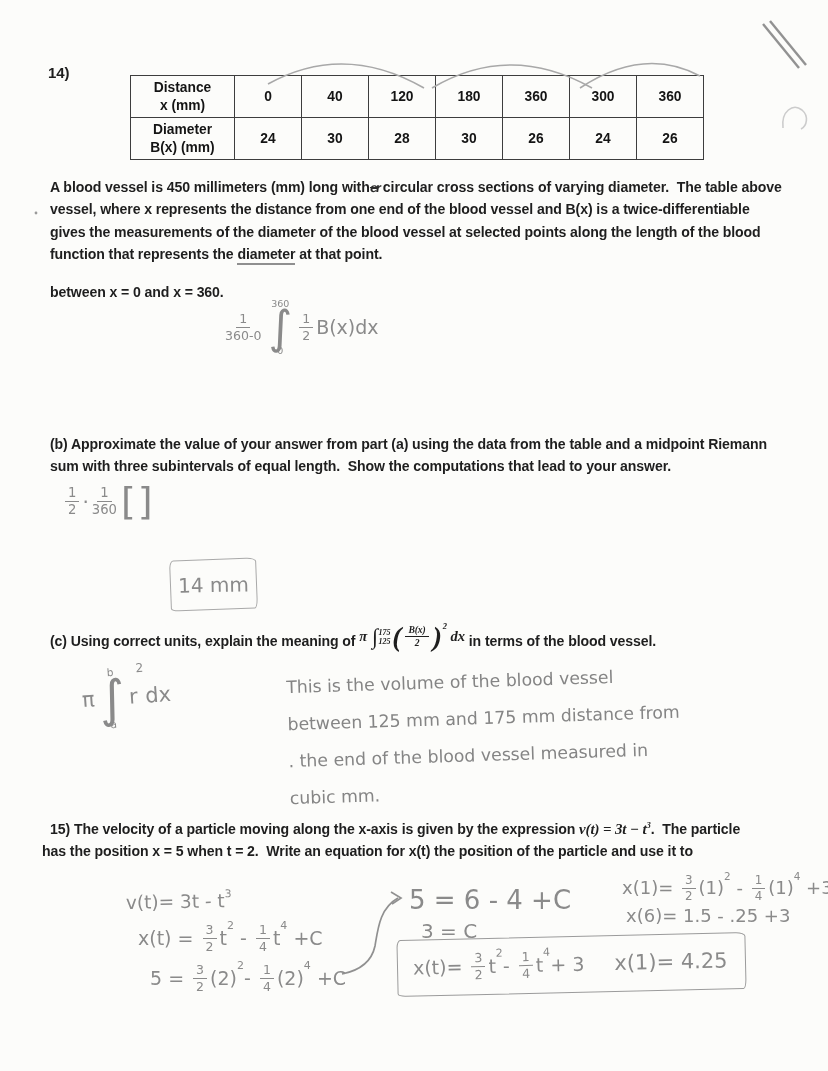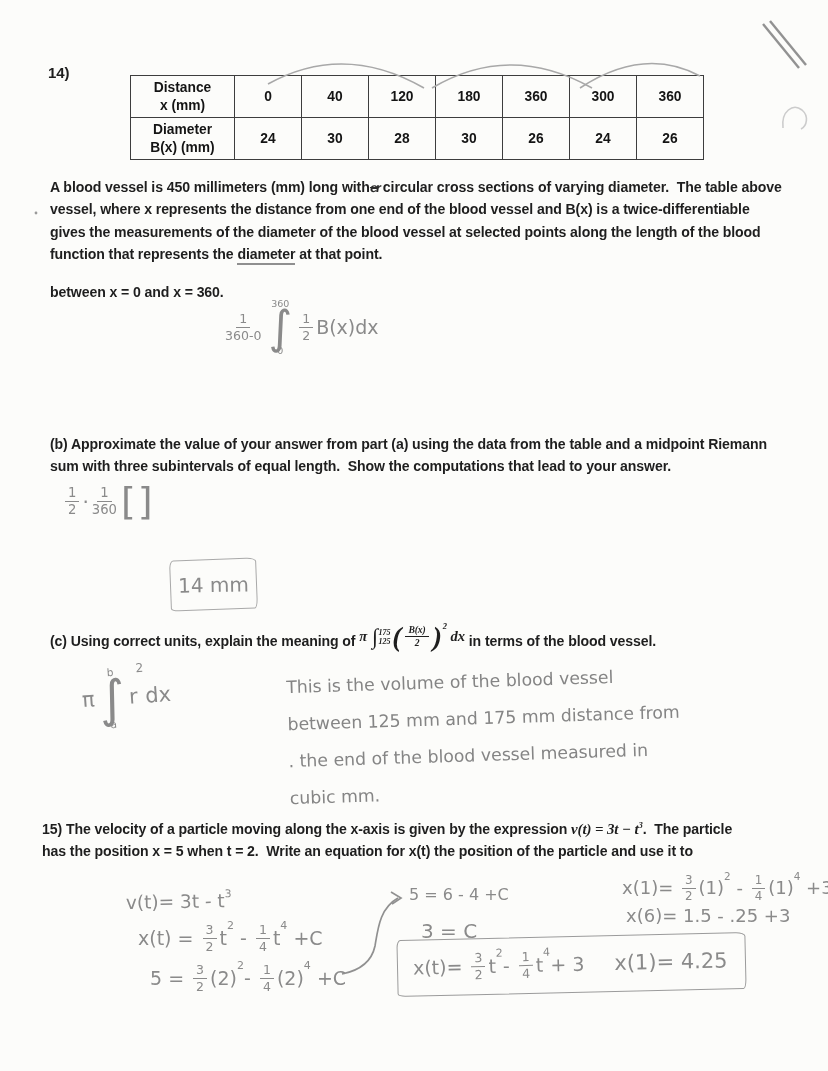--- a/index.html
+++ b/index.html
@@ -65,21 +65,21 @@
                 display:flex;align-items:center;justify-content:center;}
   #final-answer-box{left:397px;top:936px;width:349px;height:57px;transform:rotate(-1.3deg);
                 display:flex;align-items:center;gap:30px;padding:0 15px;border-color:#9b9b9b;}
 
   
   #c-explanation{transform:rotate(-1.8deg);color:#858585;}
   #c-explanation .xline{font-size:17.3px;line-height:37px;white-space:pre;}
 
   svg.marks{position:absolute;left:0;top:0;z-index:3;pointer-events:none;}
   .flexline{display:flex;align-items:flex-end;white-space:pre;}
-  .baseline{white-space:pre;}
+  .baseline{white-space:pre;margin-left:8px;}
 </style>
 </head>
 <body>
 
 <div id="page">
 
   <div class="abs printed" style="left:48px;top:64px;font-size:15px">14)</div>
 
   <table id="vessel-table">
     <tbody>
@@ -146,21 +146,21 @@
 
   <div class="abs printed" style="left:42px;top:818px">
     <div class="pline baseline"><span>15) The velocity of a particle moving along the x-axis is given by the expression </span><span class="pmath mx-inline"><span class="mt">v(t) = 3t − t</span><span class="ms">3</span></span><span>.  The particle</span></div>
     <div class="pline">has the position x = 5 when t = 2.  Write an equation for x(t) the position of the particle and use it to</div>
   </div>
 
   <div class="abs hw mx" style="left:126px;top:893px;font-size:18.5px;transform:rotate(-1deg);z-index:2"><span class="mt">v(t)= 3t - t</span><span class="ms">3</span></div>
   <div class="abs hw mx" style="left:138px;top:923px;font-size:19px;z-index:2"><span class="mt">x(t) = </span><span class="mf"><span class="mfn">3</span><span class="mfd">2</span></span><span class="mt">t</span><span class="ms">2</span><span class="mt"> - </span><span class="mf"><span class="mfn">1</span><span class="mfd">4</span></span><span class="mt">t</span><span class="ms">4</span><span class="mt"> +C</span></div>
   <div class="abs hw mx" style="left:150px;top:963px;font-size:19px;z-index:2"><span class="mt">5 = </span><span class="mf"><span class="mfn">3</span><span class="mfd">2</span></span><span class="mt">(2)</span><span class="ms">2</span><span class="mt">- </span><span class="mf"><span class="mfn">1</span><span class="mfd">4</span></span><span class="mt">(2)</span><span class="ms">4</span><span class="mt"> +C</span></div>
 
-  <div class="abs hw mx" style="left:409px;top:887px;font-size:16px;z-index:2"><span class="mt">5 = 6 - 4 +C</span></div>
+  <div class="abs hw mx" style="left:409px;top:887px;font-size:26px;z-index:2"><span class="mt">5 = 6 - 4 +C</span></div>
   <div class="abs hw mx" style="left:421px;top:921px;font-size:20px;z-index:2"><span class="mt">3 = C</span></div>
 
   <div class="abs hw mx" style="left:622px;top:874px;font-size:18px;z-index:2"><span class="mt">x(1)= </span><span class="mf"><span class="mfn">3</span><span class="mfd">2</span></span><span class="mt">(1)</span><span class="ms">2</span><span class="mt"> - </span><span class="mf"><span class="mfn">1</span><span class="mfd">4</span></span><span class="mt">(1)</span><span class="ms">4</span><span class="mt"> +3</span></div>
   <div class="abs hw mx" style="left:626px;top:907px;font-size:18px;z-index:2"><span class="mt">x(6)= 1.5 - .25 +3</span></div>
 
   <div id="final-answer-box" class="hand-box">
     <span class="hw mx" style="font-size:19px"><span class="mt">x(t)= </span><span class="mf"><span class="mfn">3</span><span class="mfd">2</span></span><span class="mt">t</span><span class="ms">2</span><span class="mt">- </span><span class="mf"><span class="mfn">1</span><span class="mfd">4</span></span><span class="mt">t</span><span class="ms">4</span><span class="mt">+ 3</span></span>
     <span class="hw mx" style="font-size:21px"><span class="mt">x(1)= 4.25</span></span>
   </div>
 

